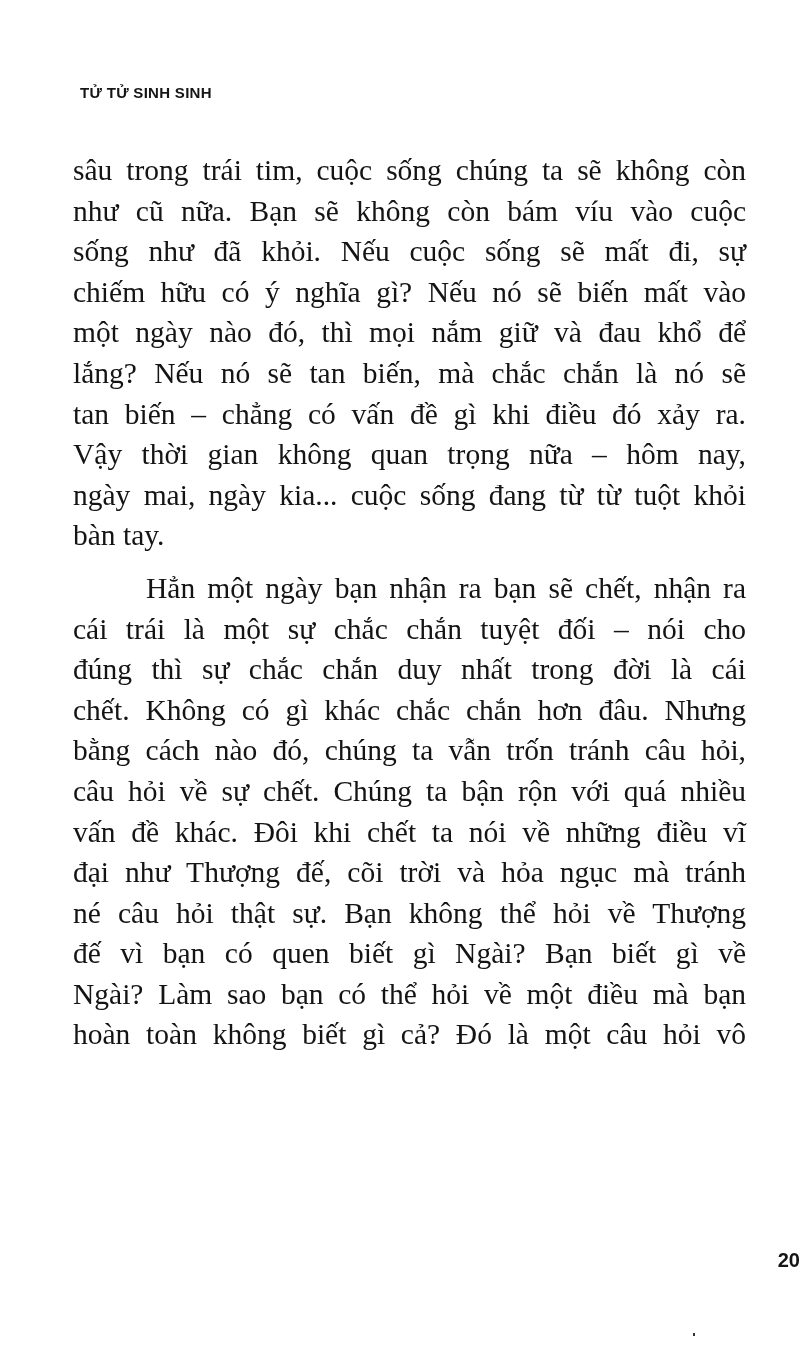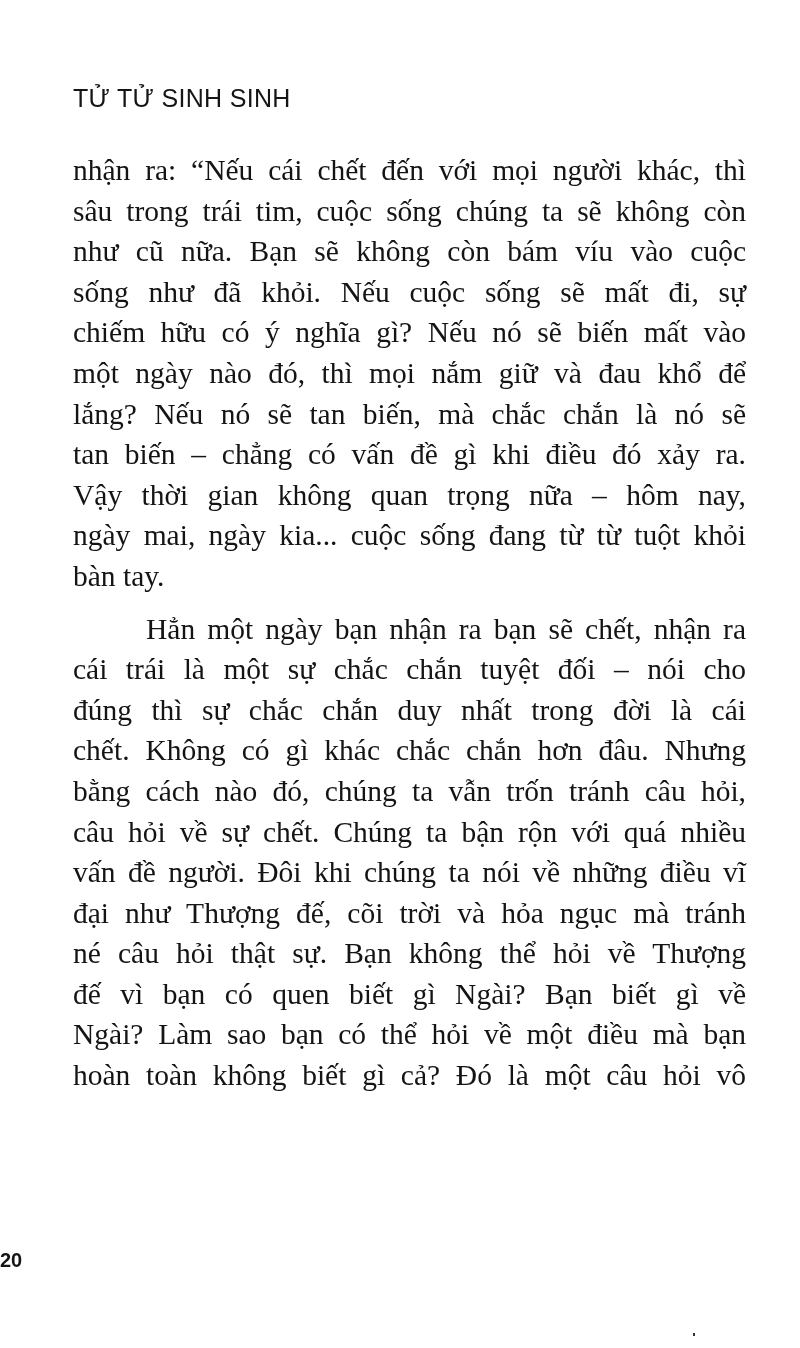--- a/index.html
+++ b/index.html
@@ -9,25 +9,25 @@
     }
     body {
       width: 800px;
       height: 1348px;
       position: relative;
       overflow: hidden;
       color: #111111;
     }
     .running-header {
       position: absolute;
-      left: 73px;
+      left: 80px;
       top: 84px;
       font-family: "Liberation Sans", sans-serif;
-      font-weight: normal;
-      font-size: 25px;
+      font-weight: bold;
+      font-size: 15px;
       letter-spacing: 0.3px;
       color: #151515;
     }
     .body-text {
       position: absolute;
       left: 73px;
       top: 150px;
       width: 673px;
       font-family: "Liberation Serif", serif;
       font-size: 29.5px;
@@ -48,21 +48,21 @@
       padding-left: 73px;
     }
     .para-gap {
       height: 12px;
     }
     .page-number {
       position: absolute;
       left: 0;
       width: 800px;
       top: 1249px;
-      text-align: left;
+      text-align: right;
       font-family: "Liberation Sans", sans-serif;
       font-weight: bold;
       font-size: 20px;
       color: #151515;
     }
     .speck {
       position: absolute;
       left: 693px;
       top: 1333px;
       width: 2px;
@@ -70,41 +70,40 @@
       background: #333;
     }
   </style>
 </head>
 <body>
 
 <div class="running-header">TỬ TỬ SINH SINH</div>
 
 <div class="body-text">
   <div>
-    <span class="line">nhận ra: “Nếu cái chết đến với mọi người khác, thì</span>
     <span class="line">sâu trong trái tim, cuộc sống chúng ta sẽ không còn</span>
     <span class="line">như cũ nữa. Bạn sẽ không còn bám víu vào cuộc</span>
     <span class="line">sống như đã khỏi. Nếu cuộc sống sẽ mất đi, sự</span>
     <span class="line">chiếm hữu có ý nghĩa gì? Nếu nó sẽ biến mất vào</span>
     <span class="line">một ngày nào đó, thì mọi nắm giữ và đau khổ để</span>
     <span class="line">lắng? Nếu nó sẽ tan biến, mà chắc chắn là nó sẽ</span>
     <span class="line">tan biến – chẳng có vấn đề gì khi điều đó xảy ra.</span>
     <span class="line">Vậy thời gian không quan trọng nữa – hôm nay,</span>
     <span class="line">ngày mai, ngày kia... cuộc sống đang từ từ tuột khỏi</span>
     <span class="line last">bàn tay.</span>
   </div>
   <div class="para-gap"></div>
   <div>
     <span class="line indent">Hẳn một ngày bạn nhận ra bạn sẽ chết, nhận ra</span>
     <span class="line">cái trái là một sự chắc chắn tuyệt đối – nói cho</span>
     <span class="line">đúng thì sự chắc chắn duy nhất trong đời là cái</span>
     <span class="line">chết. Không có gì khác chắc chắn hơn đâu. Nhưng</span>
     <span class="line">bằng cách nào đó, chúng ta vẫn trốn tránh câu hỏi,</span>
     <span class="line">câu hỏi về sự chết. Chúng ta bận rộn với quá nhiều</span>
-    <span class="line">vấn đề người. Đôi khi chúng ta nói về những điều vĩ</span>
+    <span class="line">vấn đề khác. Đôi khi chết ta nói về những điều vĩ</span>
     <span class="line">đại như Thượng đế, cõi trời và hỏa ngục mà tránh</span>
     <span class="line">né câu hỏi thật sự. Bạn không thể hỏi về Thượng</span>
     <span class="line">đế vì bạn có quen biết gì Ngài? Bạn biết gì về</span>
     <span class="line">Ngài? Làm sao bạn có thể hỏi về một điều mà bạn</span>
     <span class="line">hoàn toàn không biết gì cả? Đó là một câu hỏi vô</span>
   </div>
 </div>
 
 <div class="page-number">20</div>
 <div class="speck"></div>

